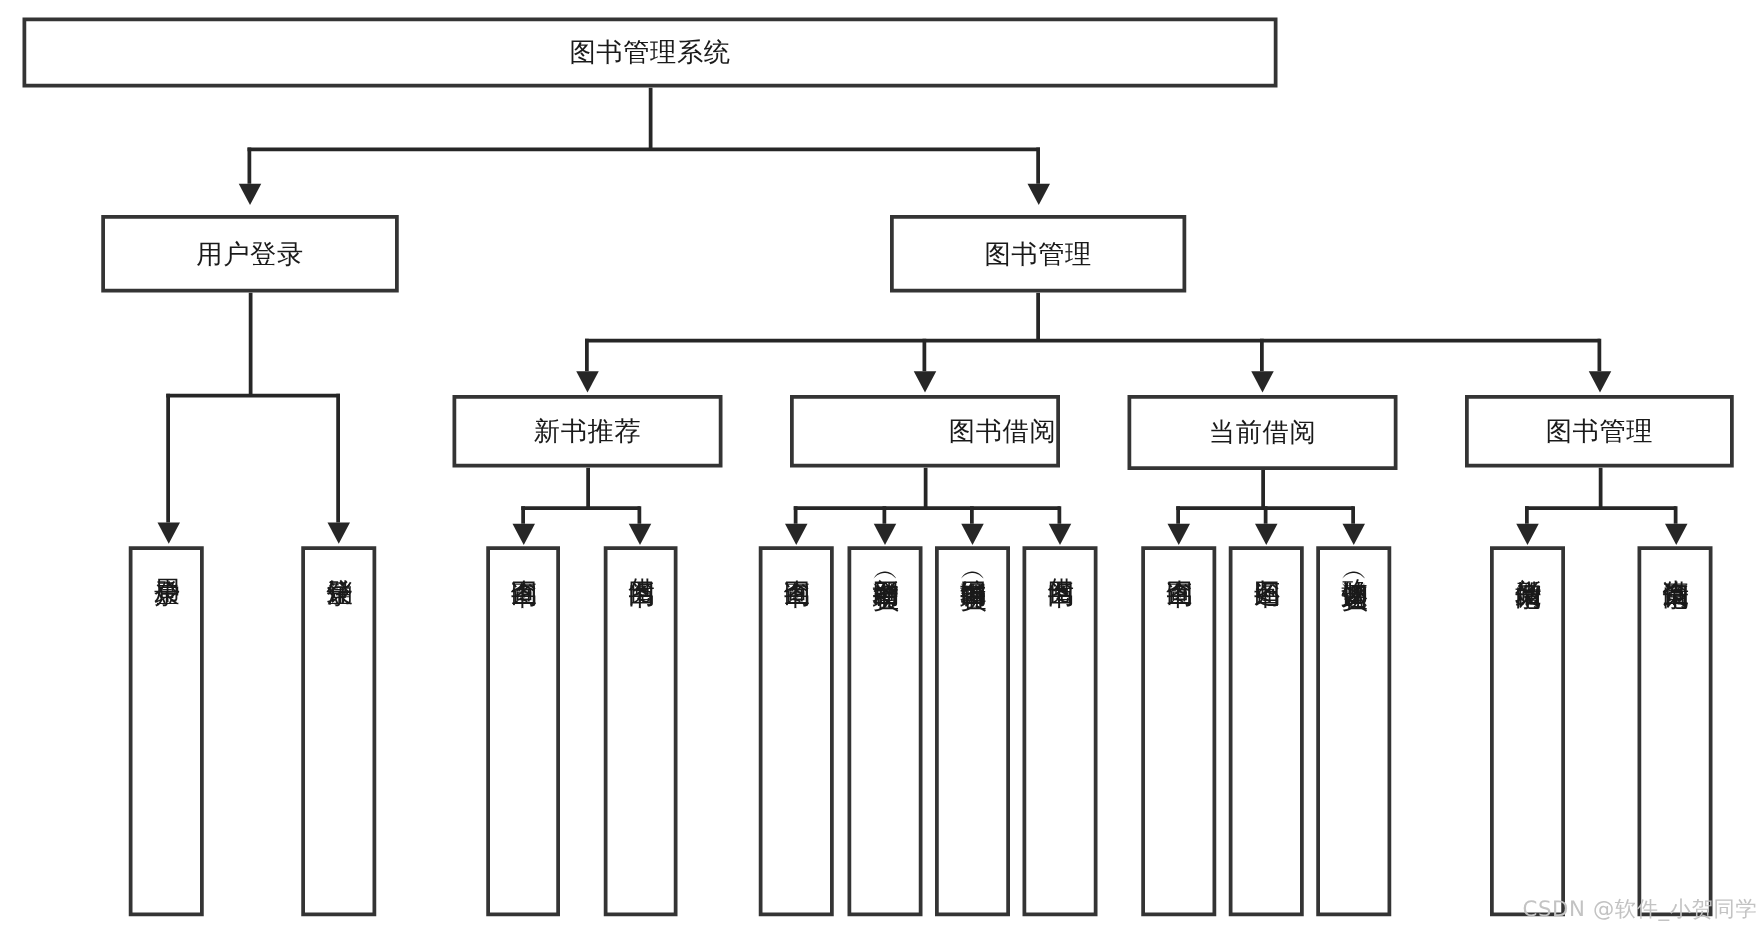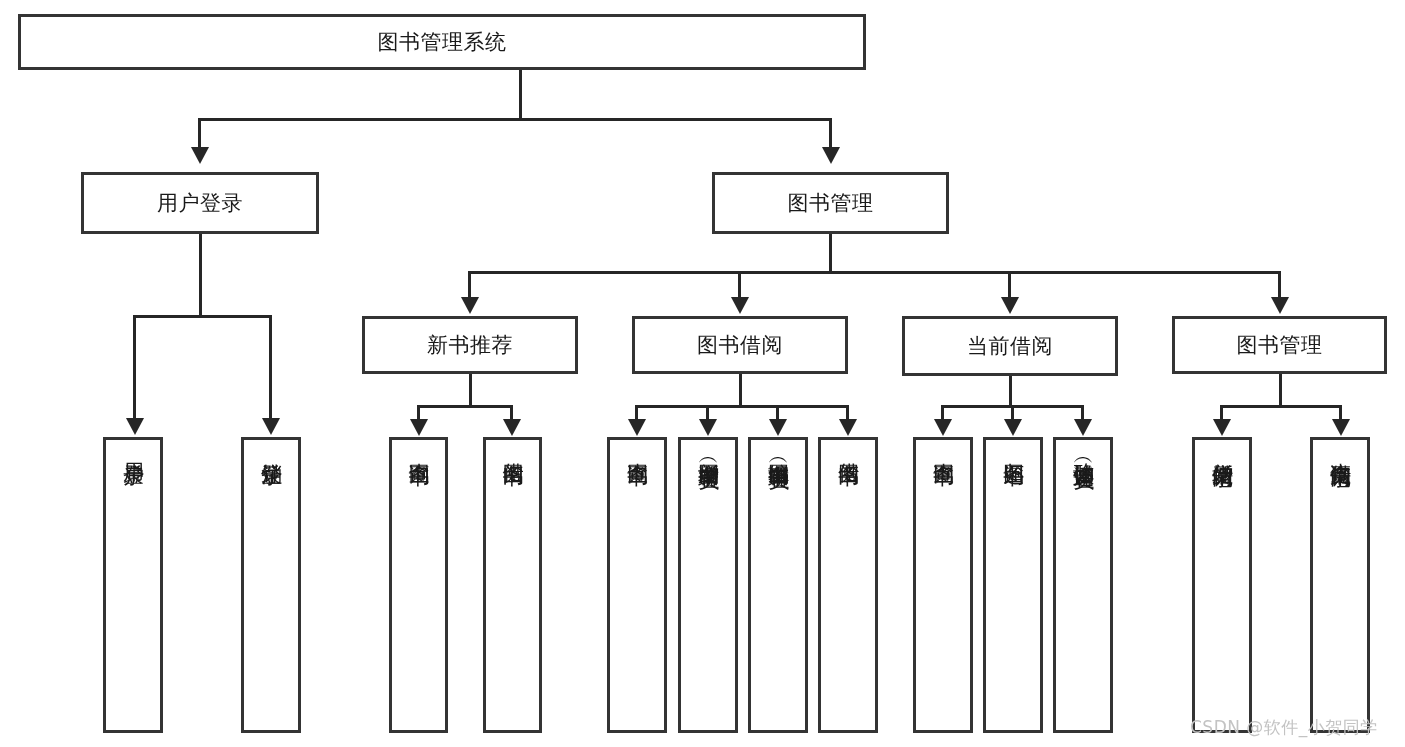--- a/index.html
+++ b/index.html
@@ -63,20 +63,21 @@
     border-right: 9px solid transparent;
     border-top: 17px solid #262626;
   }
   .watermark {
     position: absolute;
     color: #c3c3c3;
     font-size: 17px;
     letter-spacing: 0.5px;
     white-space: nowrap;
     user-select: none;
+    margin-left: 28px;
   }
 </style>
 </head>
 <body>
 
 <div id="canvas">
 
   <div class="conn v" style="left:519px; top:70px; height:49px;"></div>
 
   <div class="conn h" style="left:198px; top:118px; width:634px;"></div>
@@ -132,37 +133,37 @@
   <div class="conn v" style="left:1081px; top:405px; height:14px;"></div>
   <div class="arrow" style="left:1074px; top:419px;"></div>
 
   <div class="conn v" style="left:1279px; top:374px; height:32px;"></div>
   <div class="conn h" style="left:1220px; top:405px; width:121px;"></div>
   <div class="conn v" style="left:1220px; top:405px; height:14px;"></div>
   <div class="arrow" style="left:1213px; top:419px;"></div>
   <div class="conn v" style="left:1339px; top:405px; height:14px;"></div>
   <div class="arrow" style="left:1332px; top:419px;"></div>
 
-  <div class="node" style="left:18px; top:14px; width:848px; height:56px;">
+  <div class="node" style="left:18px; top:14px; width:1004px; height:56px;">
     <span class="node-label">图书管理系统</span>
   </div>
 
   <div class="node" style="left:81px; top:172px; width:238px; height:62px;">
     <span class="node-label">用户登录</span>
   </div>
 
   <div class="node" style="left:712px; top:172px; width:237px; height:62px;">
     <span class="node-label">图书管理</span>
   </div>
 
   <div class="node" style="left:362px; top:316px; width:216px; height:58px;">
     <span class="node-label">新书推荐</span>
   </div>
 
-  <div class="node" style="left:632px; top:316px; width:216px; height:58px;">
+  <div class="node" style="left:632px; top:316px; width:216px; height:58px;justify-content:flex-end;">
     <span class="node-label">图书借阅</span>
   </div>
 
   <div class="node" style="left:902px; top:316px; width:216px; height:60px;">
     <span class="node-label">当前借阅</span>
   </div>
 
   <div class="node" style="left:1172px; top:316px; width:215px; height:58px;">
     <span class="node-label">图书管理</span>
   </div>

